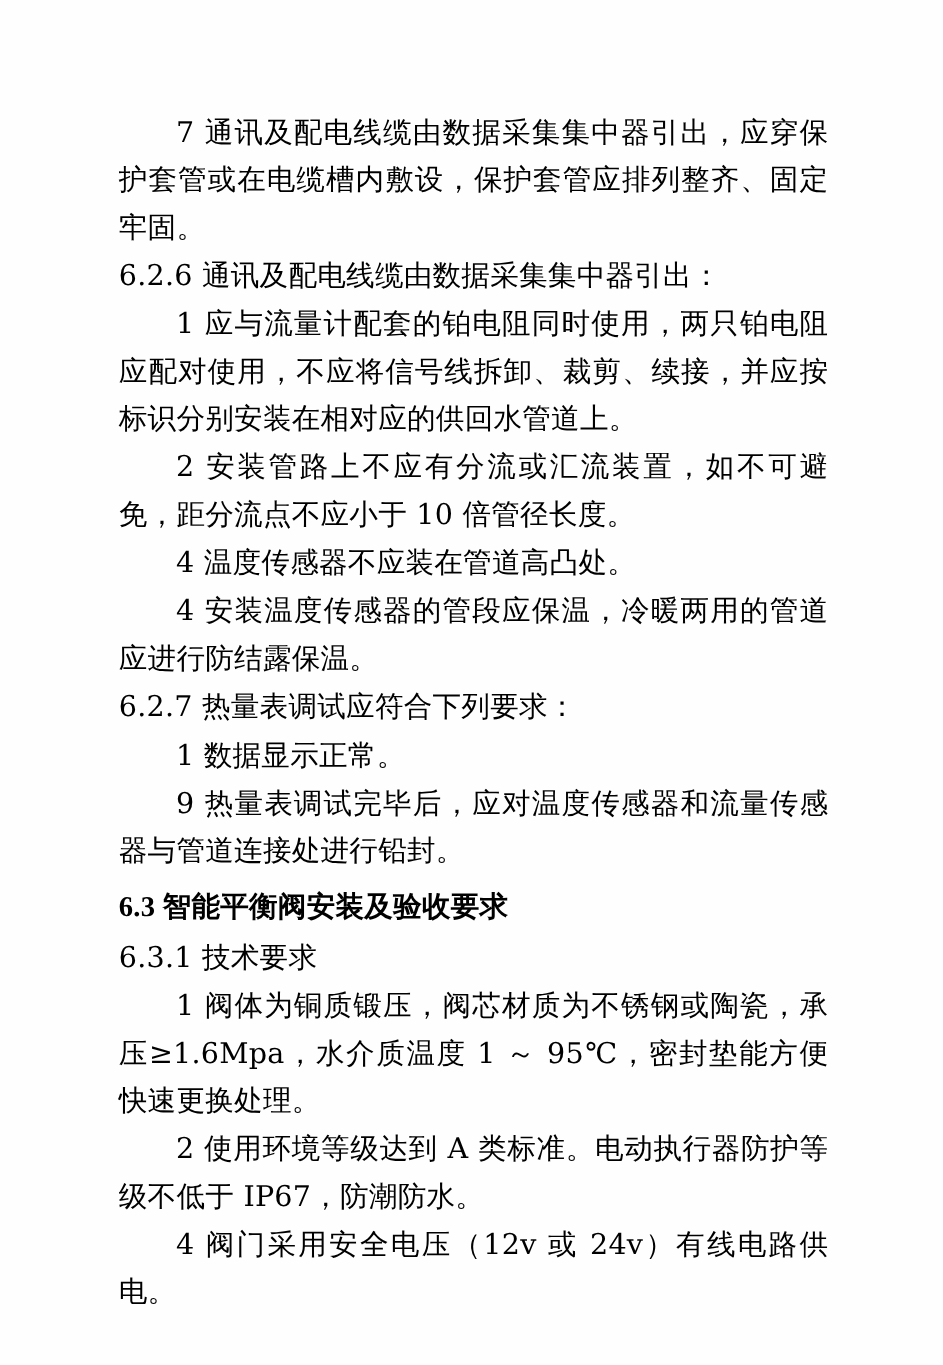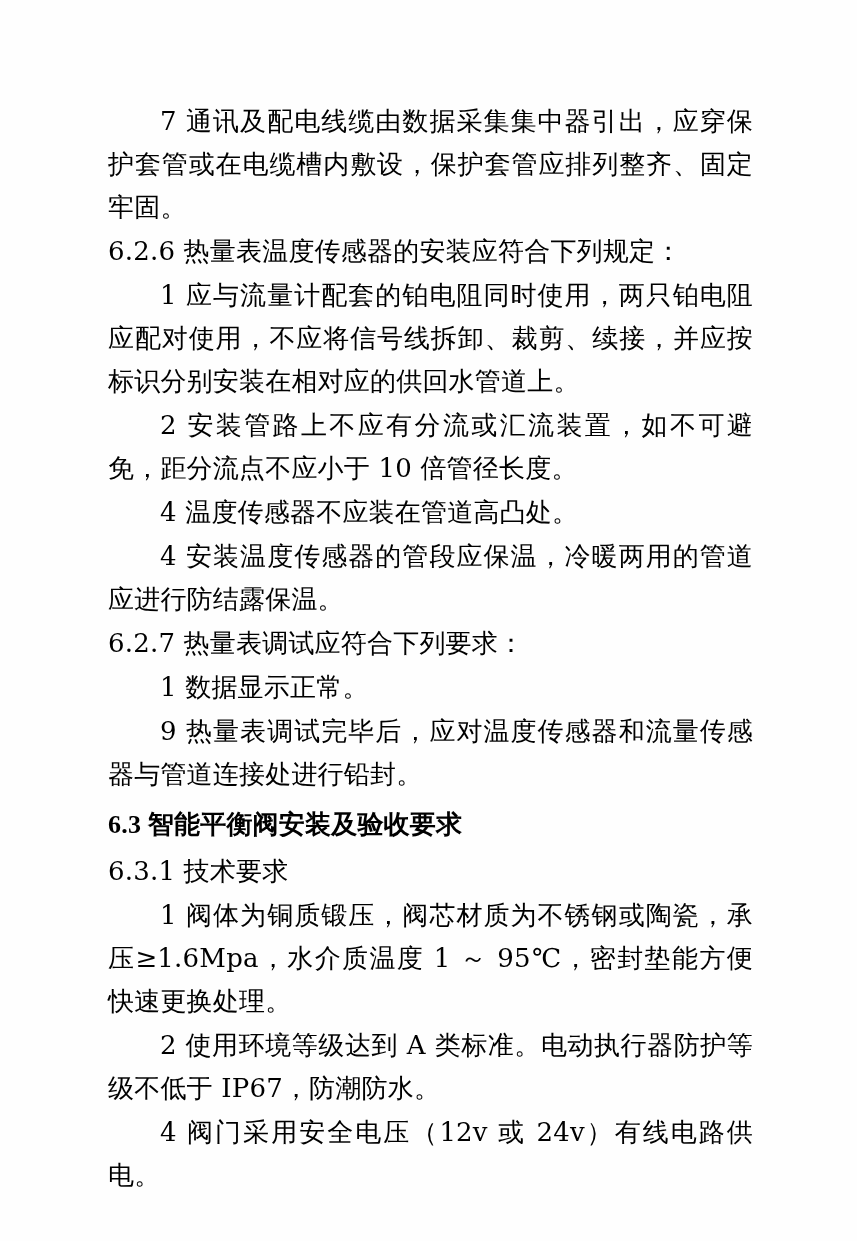--- a/index.html
+++ b/index.html
@@ -65,21 +65,21 @@
     margin-left: -530px;
   }
 </style>
 </head>
 <body>
 
 <div class="page">
   <div class="content">
 
     <p class="para indent">7 通讯及配电线缆由数据采集集中器引出，应穿保护套管或在电缆槽内敷设，保护套管应排列整齐、固定牢固。</p>
-    <p class="para noindent">6.2.6 热量表温度传感器的安装应符合下列规定：</p>
+    <p class="para noindent">6.2.6 通讯及配电线缆由数据采集集中器引出：</p>
     <p class="para indent">1 应与流量计配套的铂电阻同时使用，两只铂电阻应配对使用，不应将信号线拆卸、裁剪、续接，并应按标识分别安装在相对应的供回水管道上。</p>
     <p class="para indent">2 安装管路上不应有分流或汇流装置，如不可避免，距分流点不应小于 10 倍管径长度。</p>
     <p class="para indent">4 温度传感器不应装在管道高凸处。</p>
     <p class="para indent">4 安装温度传感器的管段应保温，冷暖两用的管道应进行防结露保温。</p>
     <p class="para noindent">6.2.7 热量表调试应符合下列要求：</p>
     <p class="para indent">1 数据显示正常。</p>
     <p class="para indent">9 热量表调试完毕后，应对温度传感器和流量传感器与管道连接处进行铅封。</p>
     <p class="para heading">6.3 智能平衡阀安装及验收要求</p>
     <p class="para noindent">6.3.1 技术要求</p>
     <p class="para indent">1 阀体为铜质锻压，阀芯材质为不锈钢或陶瓷，承压≥1.6Mpa，水介质温度 1 ～ 95℃，密封垫能方便快速更换处理。</p>

